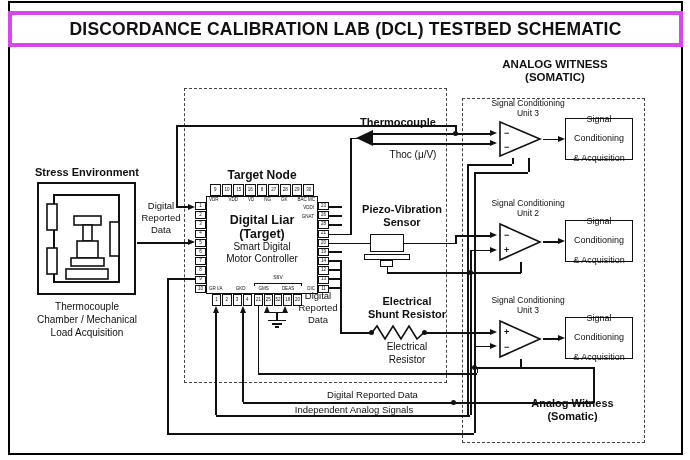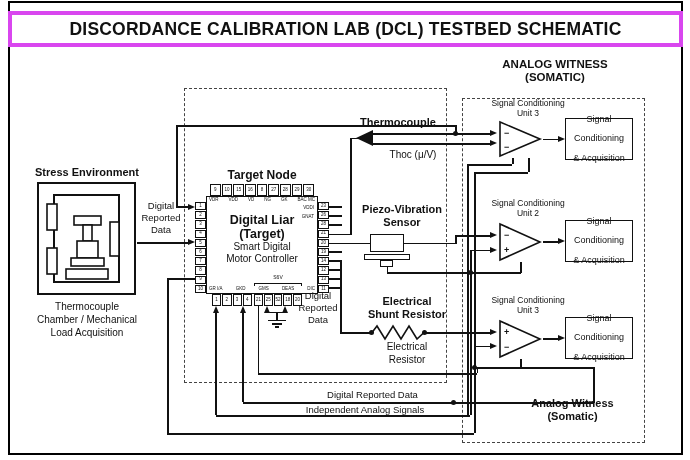--- a/index.html
+++ b/index.html
@@ -249,21 +249,21 @@
     <span class="sign" style="left:7px;top:9px;">+</span>
     <span class="sign" style="left:7px;top:24px;">−</span>
   </div>
   <div class="sca" style="left:565px;top:317px;width:68px;height:42px;">
     <div>Signal</div>
     <div>Conditioning</div>
     <div>&amp; Acquisition</div>
   </div>
 
   <div class="t" style="left:305px;top:389px;width:135px;font-size:9.5px;">Digital Reported Data</div>
-  <div class="t" style="left:296px;top:404px;width:138px;font-size:9.5px;">Independent Analog Signals</div>
+  <div class="t" style="left:285px;top:404px;width:138px;font-size:9.5px;">Independent Analog Signals</div>
 
   <div class="h" style="left:176px;top:125px;width:280px;"></div>
   <div class="v" style="left:176px;top:125px;height:82px;"></div>
   <div class="h" style="left:176px;top:206.4px;width:13px;"></div>
   <div class="ar" style="left:188px;top:203.6px;"></div>
   <div class="v" style="left:455px;top:125px;height:9px;"></div>
   <div class="dot" style="left:452.5px;top:131.2px;"></div>
 
   <div class="h" style="left:137px;top:242.1px;width:51px;"></div>
   <div class="ar" style="left:188px;top:239.3px;"></div>

